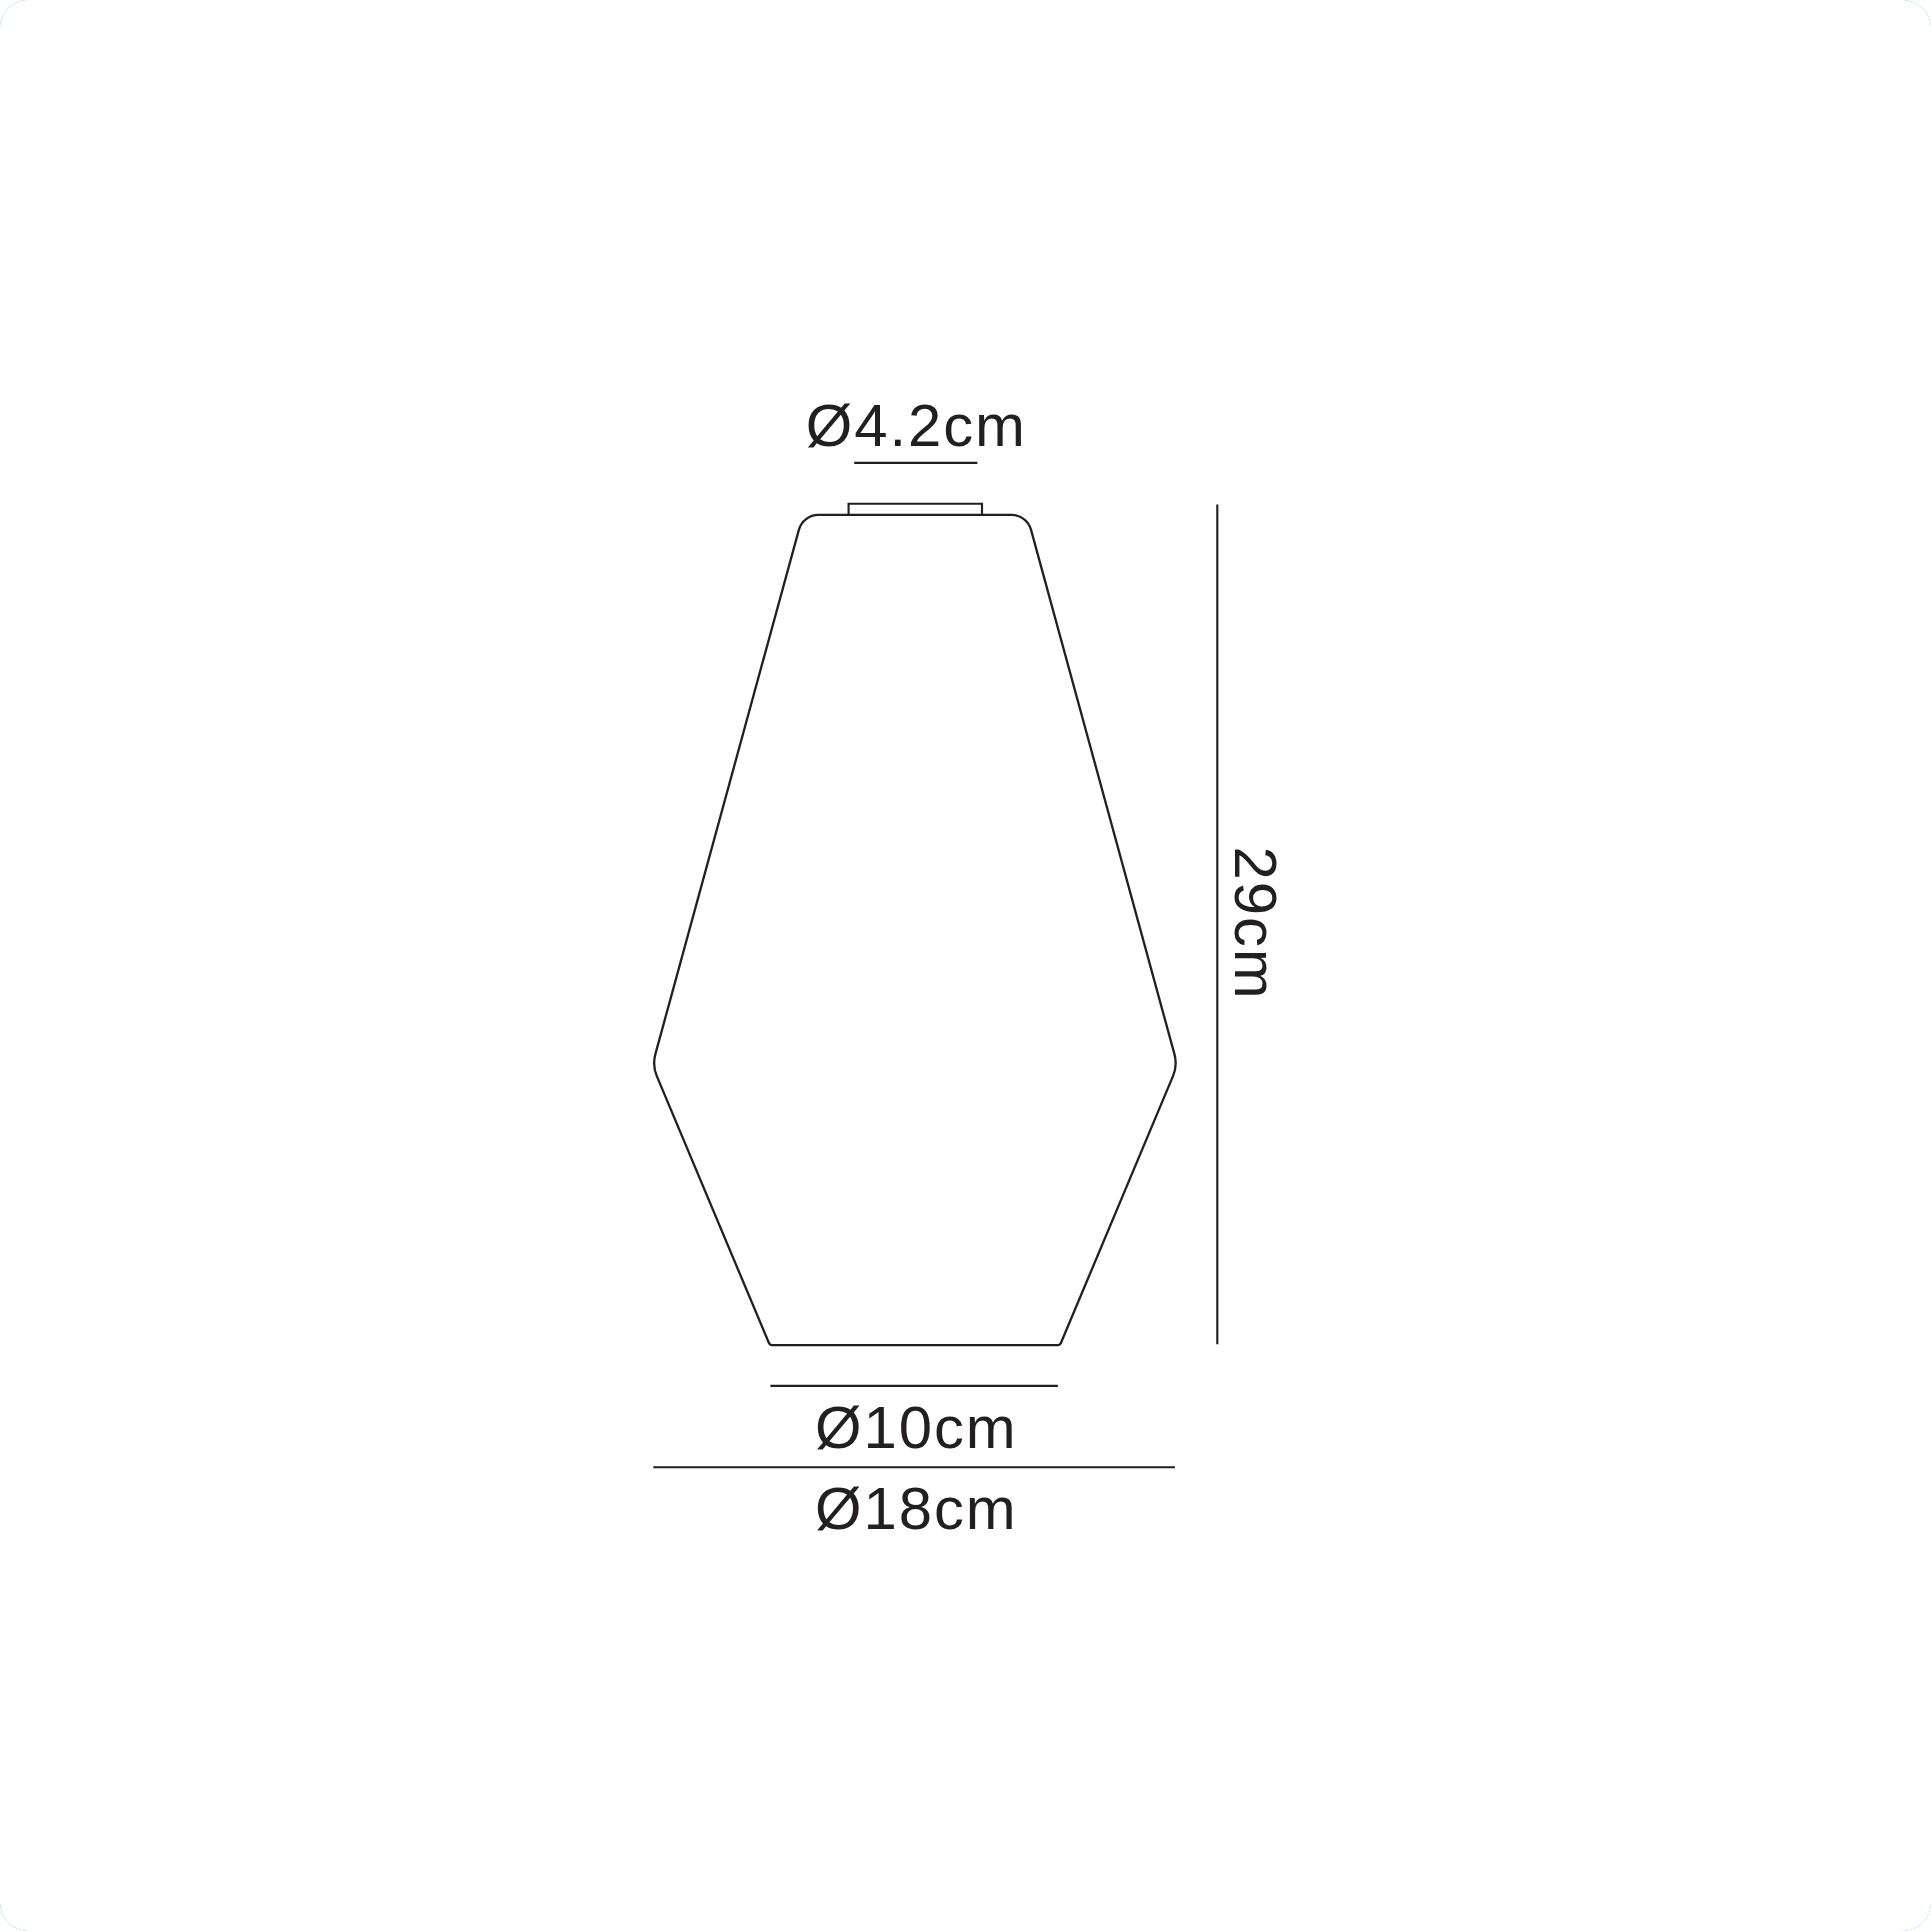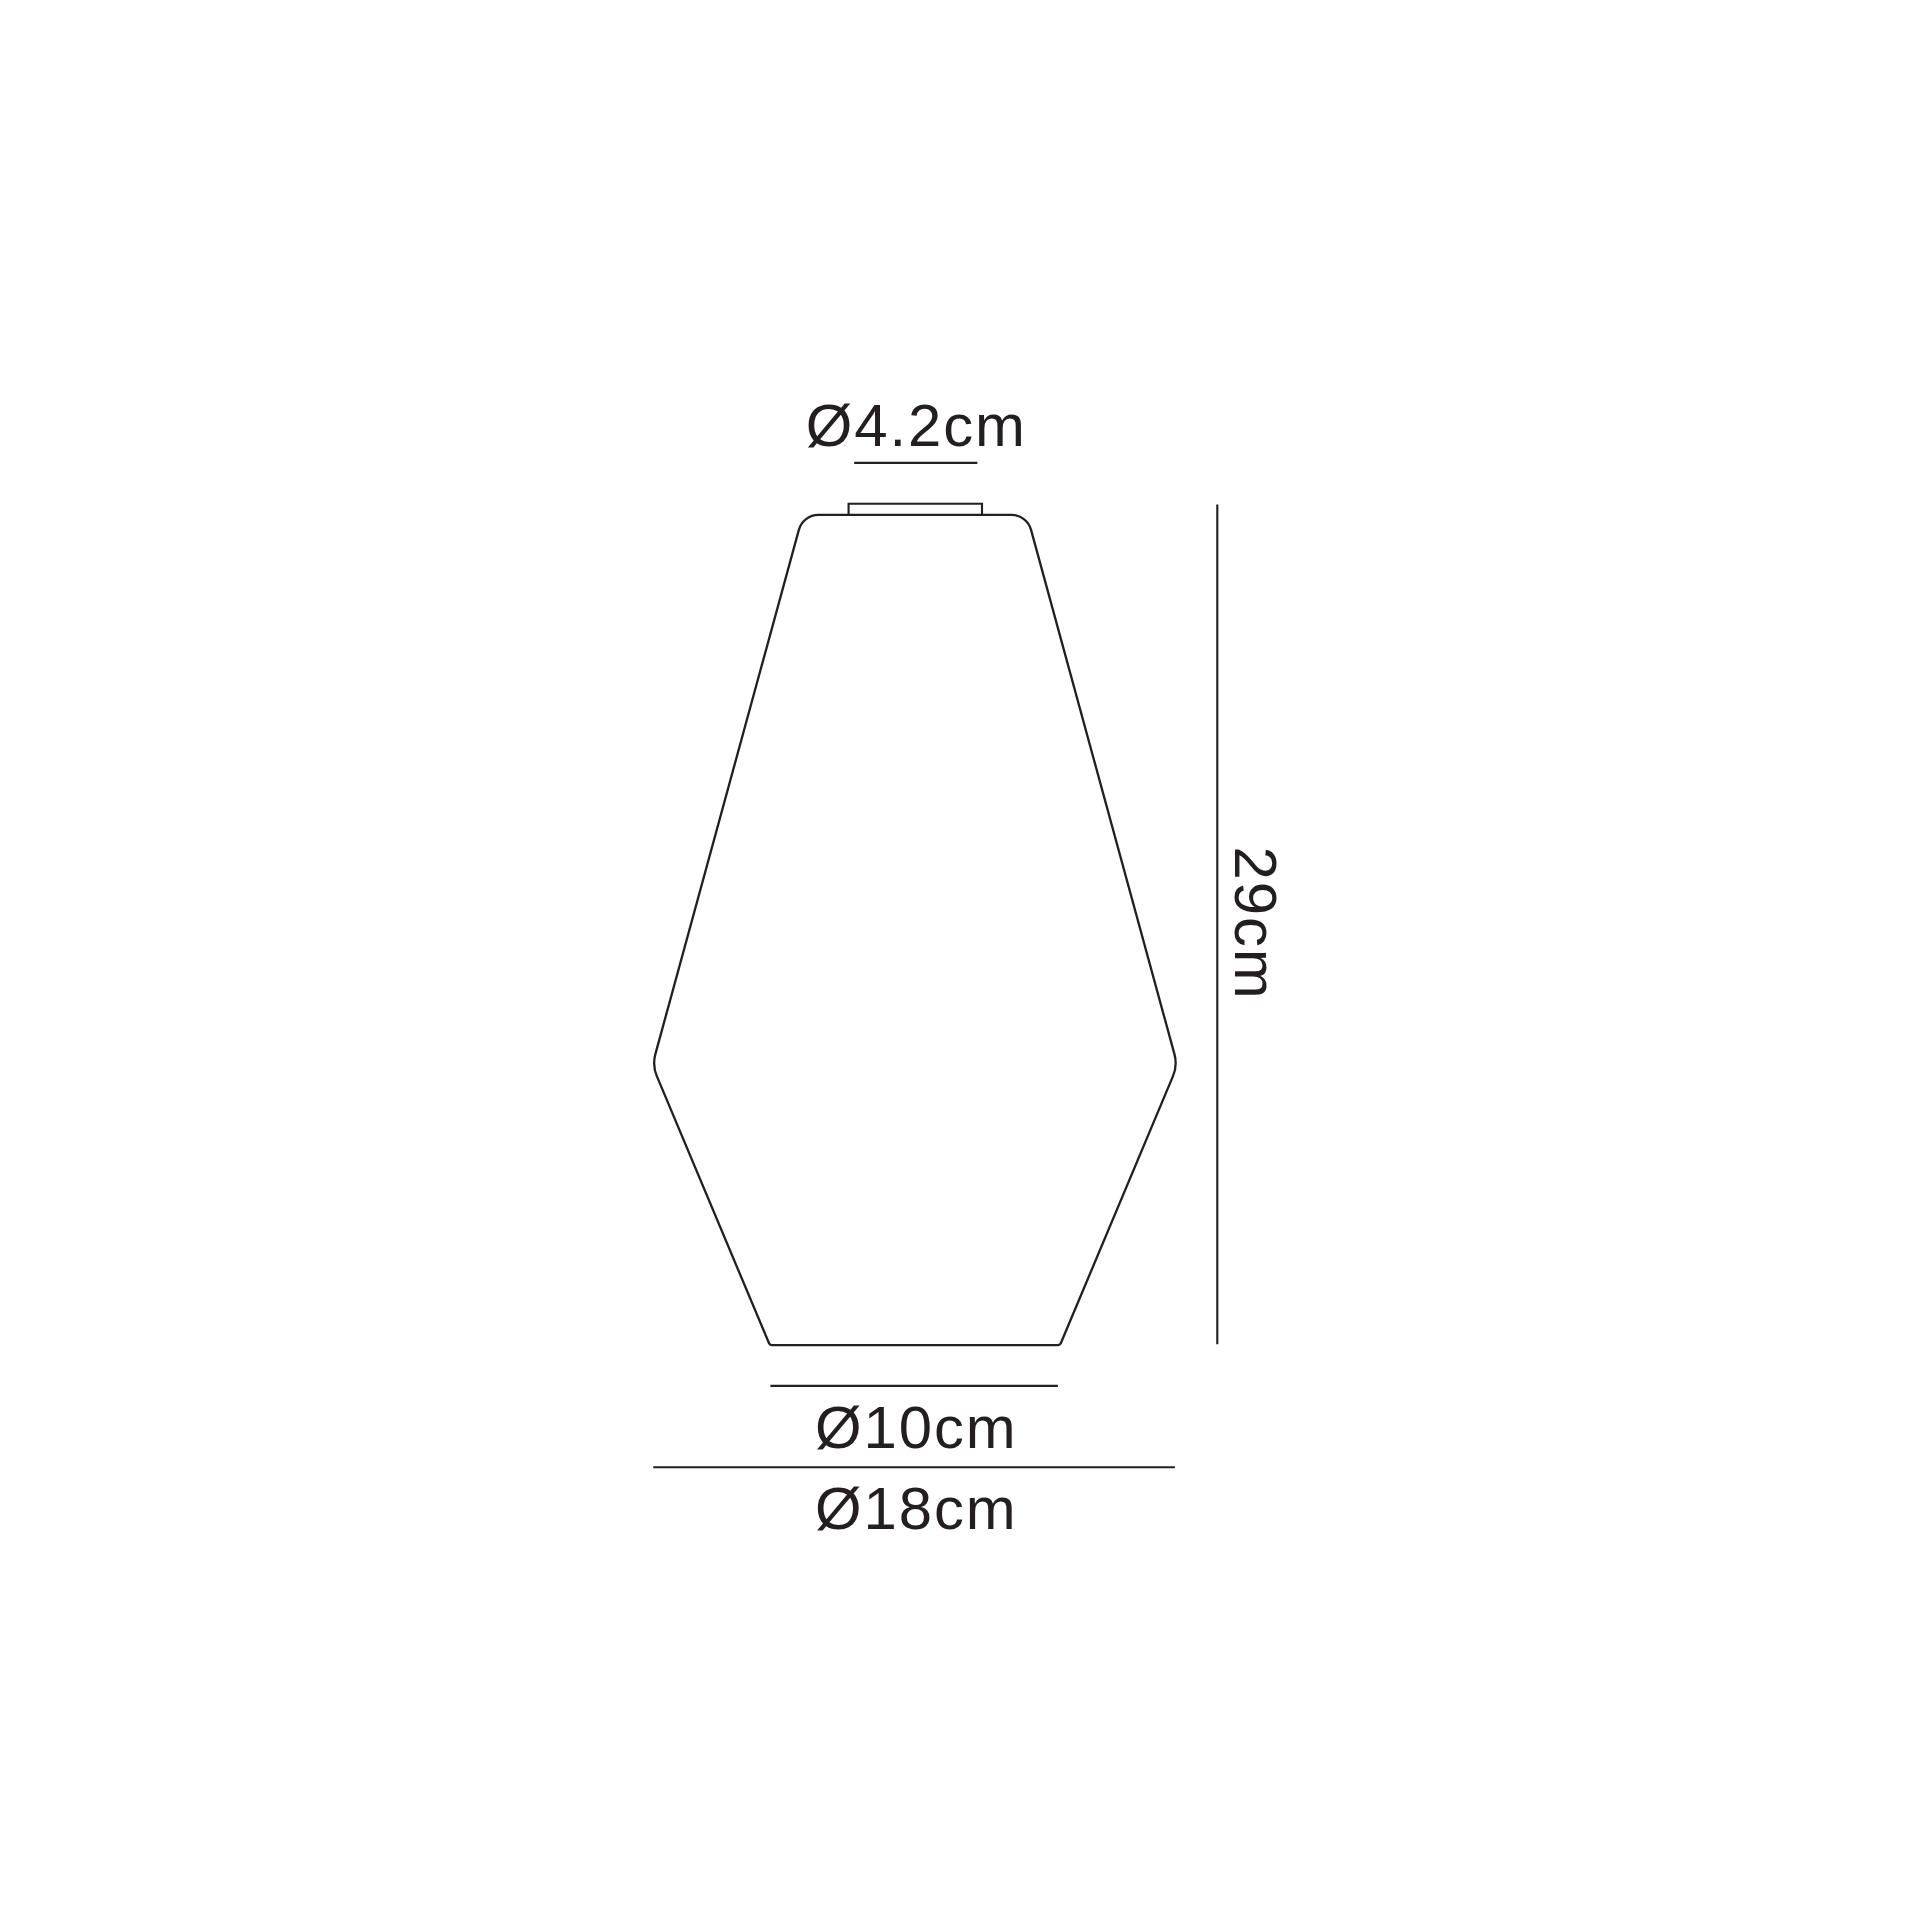--- a/index.html
+++ b/index.html
@@ -1,16 +1,16 @@
 <!DOCTYPE html>
 <html><head>
 <meta charset="utf-8">
 <style>
   html,body{margin:0;padding:0;background:#ffffff;}
-  .page{width:1931px;height:1931px;position:relative;background:#0ea5e9;overflow:hidden;}
+  .page{width:1931px;height:1931px;position:relative;background:#0ea5e9;overflow:hidden;border-radius:28px;}
   text{font-family:"Liberation Sans",sans-serif;fill:#231f20;}
 </style>
 </head>
 <body>
 
 <div class="page">
 <svg width="1931" height="1931" viewBox="0 0 2000 2000" xmlns="http://www.w3.org/2000/svg">
 
   <rect x="0" y="0" width="2000" height="2000" fill="#ffffff"></rect>
 

